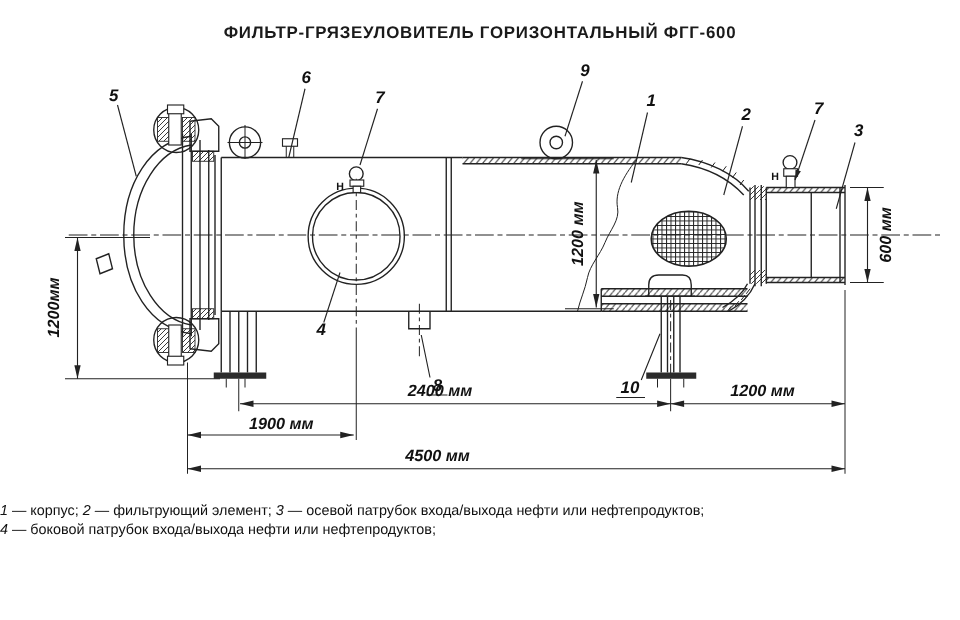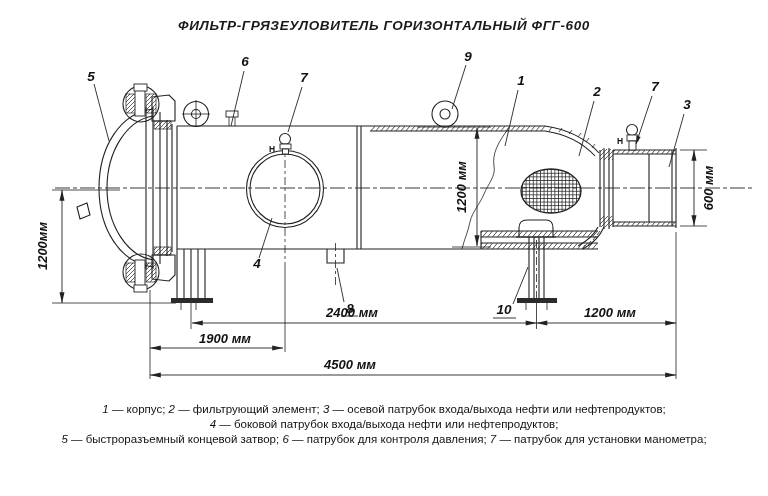--- a/index.html
+++ b/index.html
@@ -1,20 +1,20 @@
 <!DOCTYPE html>
 <html><head>
 <meta charset="utf-8">
 <style>
   html,body{margin:0;padding:0;background:#fff;}
   .stage{position:relative;width:768px;height:496px;background:#fff;overflow:hidden;
          font-family:"Liberation Sans",sans-serif;color:#111;}
   .title{position:absolute;top:18px;left:0;right:0;text-align:center;
-         font-size:13.5px;font-weight:700;letter-spacing:.6px;color:#1a1a1a;font-style:italic;}
-  .legend{position:absolute;top:402px;left:0;right:0;text-align:center;
+         font-size:13.5px;font-weight:700;letter-spacing:.6px;color:#1a1a1a;}
+  .legend{position:absolute;top:402px;left:0;right:0;
           font-size:11.5px;line-height:14.8px;color:#111;}
   .legend i{font-style:italic;}
   svg{position:absolute;left:0;top:0;}
   .ln{stroke:#222;fill:none;stroke-width:1.1;}
   .thin{stroke:#222;fill:none;stroke-width:.8;}
   .cl{stroke:#222;fill:none;stroke-width:.9;stroke-dasharray:15 3 4 3;}
   .cl2{stroke:#222;fill:none;stroke-width:.8;stroke-dasharray:8 3 3 3;}
   .dimline{stroke:#222;stroke-width:.9;}
   .leader{stroke:#222;fill:none;stroke-width:.9;}
   .dim{font:italic 600 13px "Liberation Sans",sans-serif;fill:#111;}
@@ -200,15 +200,14 @@
     <text class="co" x="350" y="313" text-anchor="middle">8</text>
     <text class="co" x="504" y="314" text-anchor="middle">10</text>
 
     <text class="tiny" x="272" y="152" text-anchor="middle">Н</text>
     <text class="tiny" x="620" y="144" text-anchor="middle">Н</text>
   </svg>
 
   <div class="legend">
       <div><i>1</i> — корпус; <i>2</i> — фильтрующий элемент; <i>3</i> — осевой патрубок входа/выхода нефти или нефтепродуктов;</div>
       <div><i>4</i> — боковой патрубок входа/выхода нефти или нефтепродуктов;</div>
-      <div><i>5</i> — быстроразъемный концевой затвор; <i>6</i> — патрубок для контроля давления; <i>7</i> — патрубок для установки манометра;</div>
     </div>
 </div>
 
 </body></html>

